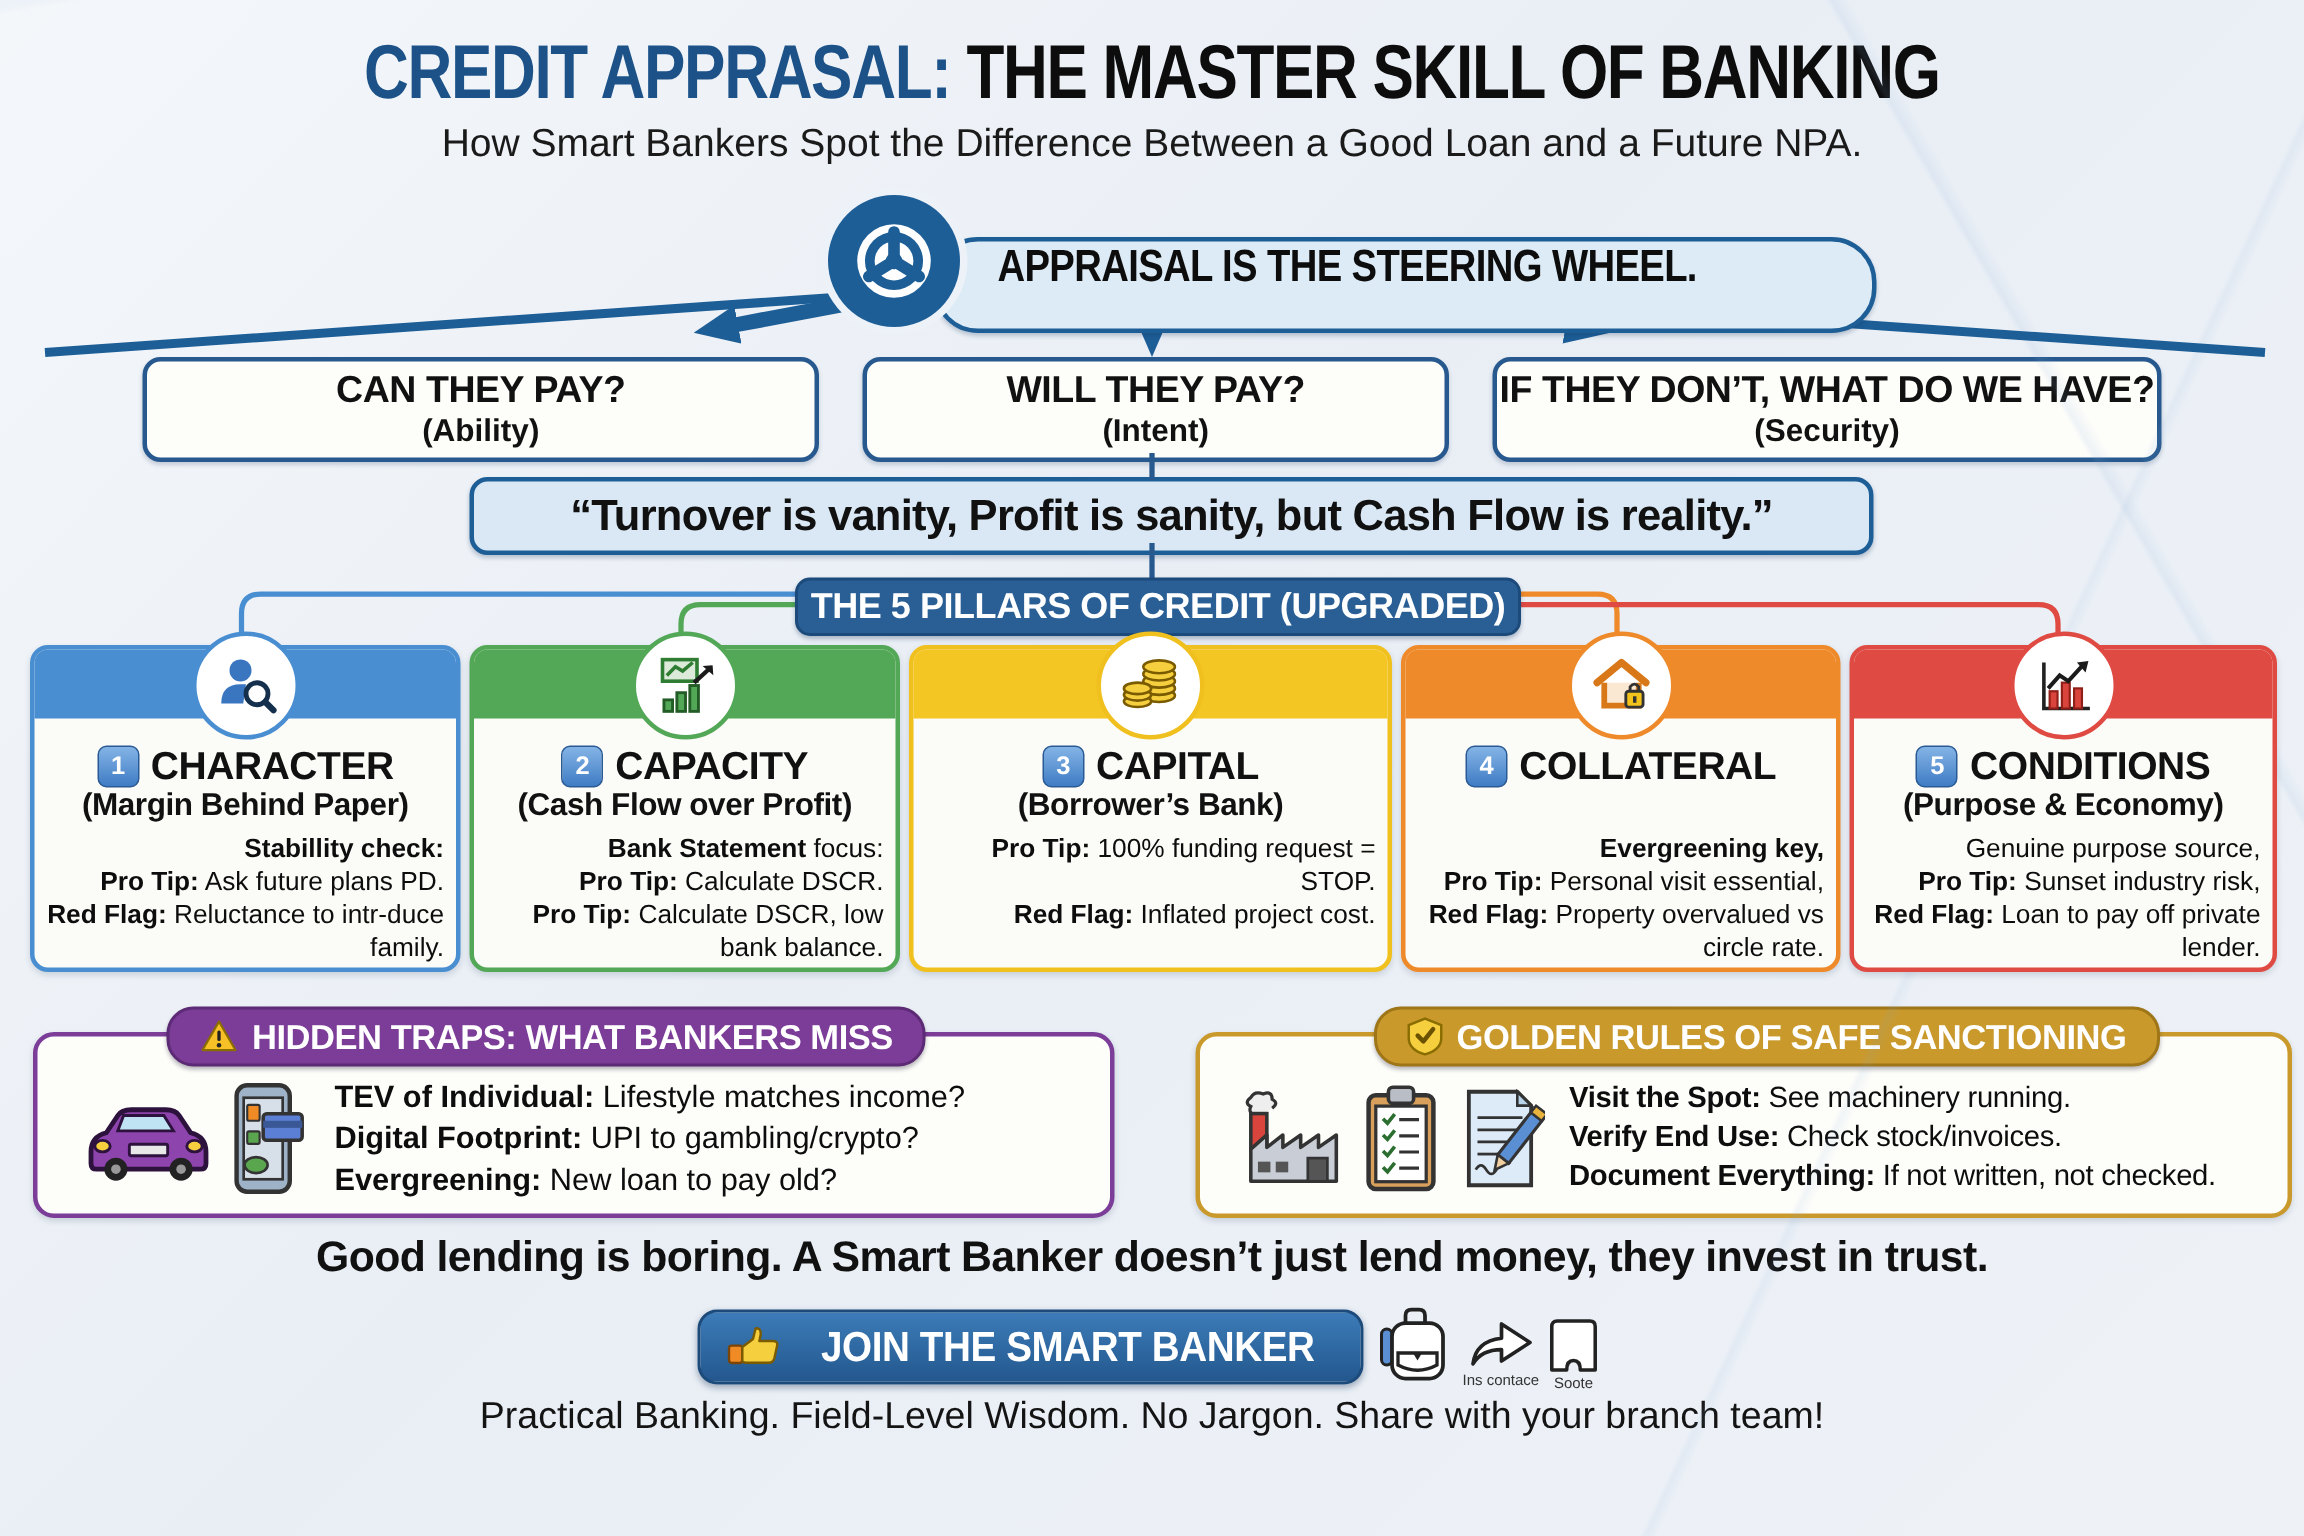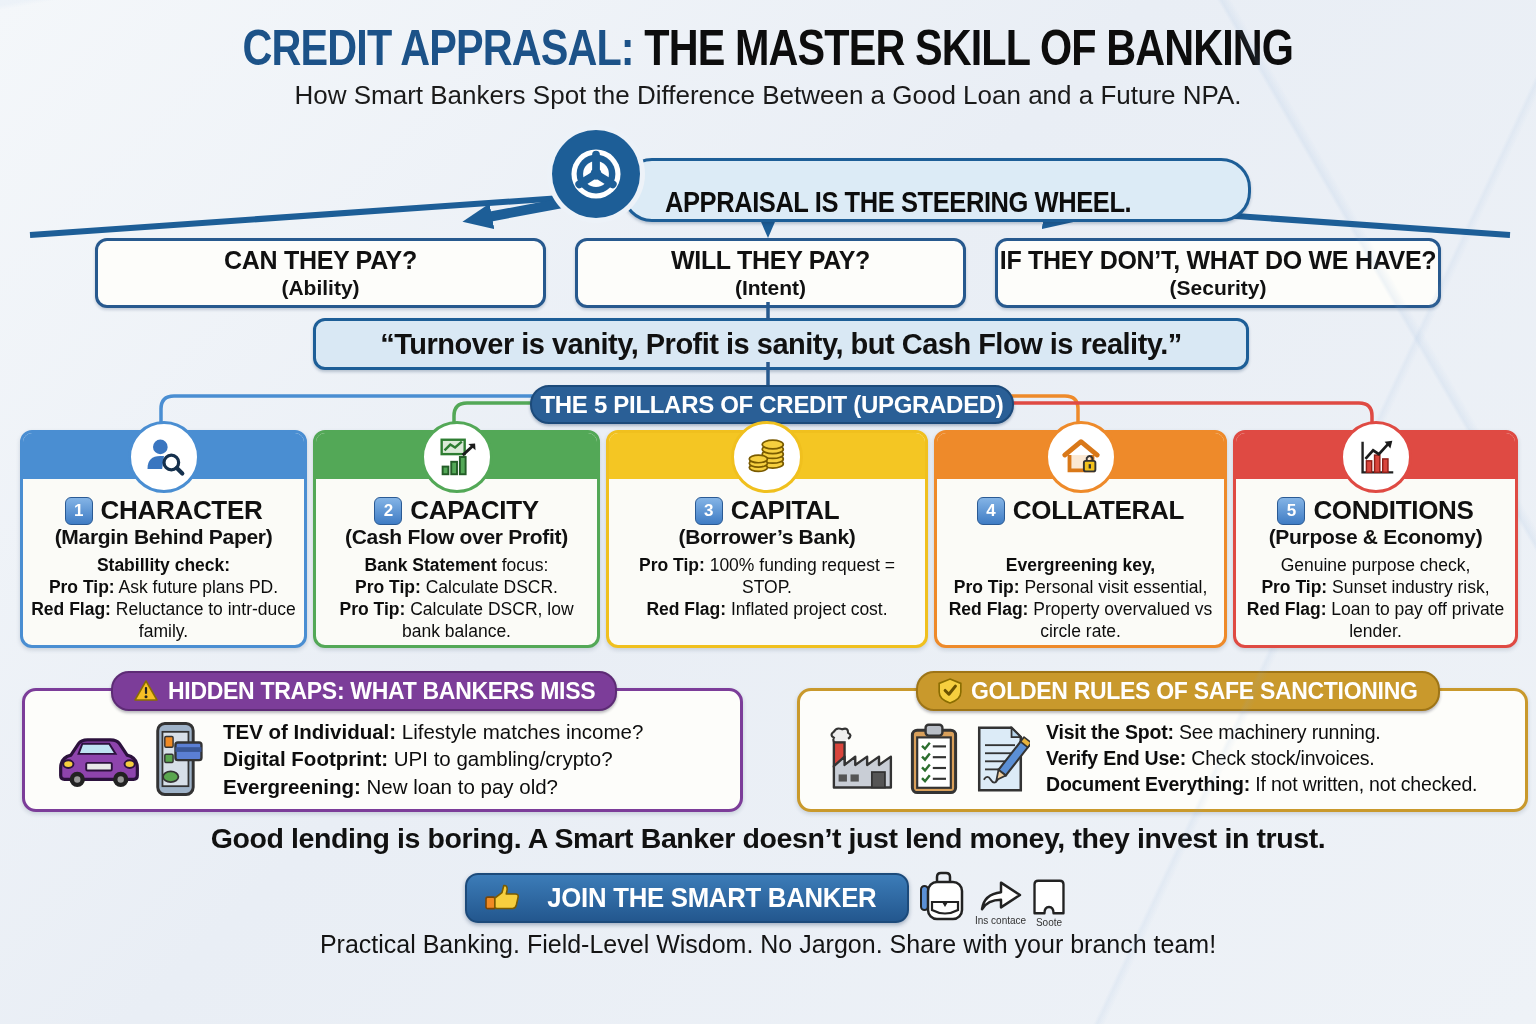--- a/index.html
+++ b/index.html
@@ -18,37 +18,37 @@
   .abs{position:absolute;}
   
   .title{left:0;top:20px;width:1536px;text-align:center;font-weight:bold;font-size:47px;letter-spacing:-1px;white-space:nowrap;}
   .title .inner{display:inline-block;transform:scaleX(.88) scaleY(1.08);transform-origin:center;}
   .title .hl{color:#1c5288;}
   .title .rest{color:#0d0d0d;}
   .subtitle{left:0;top:80px;width:1536px;text-align:center;font-size:26px;color:#1a1a1a;}
   
   .steering{left:552px;top:126px;display:flex;align-items:center;}
   .wheel-disc{width:88px;height:88px;border-radius:50%;background:#1d5e97;display:flex;align-items:center;justify-content:center;z-index:2;box-shadow:0 0 0 5px #edf2f8;}
-  .steer-pill{margin-left:-18px;height:58px;background:#dcebf6;border:3px solid #1d5e97;border-radius:30px;display:flex;align-items:flex-end;padding:0 34px 0 40px;box-shadow:0 2px 3px rgba(20,50,90,.25);margin-top:32px;}
+  .steer-pill{margin-left:-18px;height:58px;background:#dcebf6;border:3px solid #1d5e97;border-radius:30px;display:flex;align-items:flex-start;padding:0 34px 0 40px;box-shadow:0 2px 3px rgba(20,50,90,.25);margin-top:32px;}
   .steer-pill .txt{font-size:30px;font-weight:bold;color:#0d0d0d;display:inline-block;transform:scaleX(.85);transform-origin:left center;white-space:nowrap;letter-spacing:-.5px;}
   
   .qbox{height:64px;background:#fdfdfa;border:3px solid #27598e;border-radius:12px;display:flex;flex-direction:column;align-items:center;justify-content:center;box-shadow:0 2px 3px rgba(20,50,90,.2);}
   .qbox .qt{font-size:25px;font-weight:bold;letter-spacing:-.3px;}
   .qbox .qs{font-size:21px;font-weight:600;margin-top:1px;}
   
   .quote{left:313px;top:318px;width:930px;height:46px;background:#d9e8f4;border:3px solid #1d5e97;border-radius:12px;display:flex;align-items:center;justify-content:center;font-size:29px;font-weight:bold;letter-spacing:-.5px;box-shadow:0 2px 3px rgba(20,50,90,.25);}
   
   .pillars-header{left:530px;top:385px;width:480px;height:35px;background:#2a5f96;border:2px solid #1c4a7a;border-radius:10px;display:flex;align-items:center;justify-content:center;color:#fff;font-size:24px;font-weight:bold;letter-spacing:-.3px;box-shadow:0 2px 3px rgba(20,50,90,.3);}
   .card{top:430px;height:212px;background:#fbfbf7;border-radius:12px;box-shadow:0 2px 4px rgba(40,60,90,.18);}
   .card .band{position:absolute;left:0;top:0;right:0;height:46px;border-radius:9px 9px 0 0;}
   .card .icirc{position:absolute;left:50%;top:-12px;transform:translateX(-50%);width:66px;height:66px;background:#fff;border-radius:50%;display:flex;align-items:center;justify-content:center;z-index:2;}
   .card .ctitle{position:absolute;left:0;right:0;top:62px;text-align:center;font-size:26px;font-weight:bold;letter-spacing:-.3px;display:flex;align-items:center;justify-content:center;gap:8px;}
   .badge{display:inline-flex;width:26px;height:26px;border-radius:6px;background:linear-gradient(#84b4e6,#3f7cc4);border:1px solid #2a5a94;color:#fff;font-size:17px;font-weight:bold;align-items:center;justify-content:center;}
   .card .csub{position:absolute;left:0;right:0;top:92px;text-align:center;font-size:21px;font-weight:bold;letter-spacing:-.3px;}
-  .card .clines{position:absolute;left:8px;right:8px;top:122px;text-align:center;font-size:17.5px;line-height:1.25;color:#0d0d0d;}
+  .card .clines{position:absolute;left:8px;right:8px;top:122px;text-align:right;font-size:17.5px;line-height:1.25;color:#0d0d0d;}
   .card .clines b{font-weight:bold;}
   .c1{left:20px;width:281px;border:3px solid #4a8ed2;}  .c1 .band{background:#4a8ed2;} .c1 .icirc{border:3px solid #4a8ed2;}
   .c2{left:313px;width:281px;border:3px solid #53a857;} .c2 .band{background:#53a857;} .c2 .icirc{border:3px solid #53a857;}
   .c3{left:606px;width:316px;border:3px solid #f0c01e;} .c3 .band{background:#f4c623;} .c3 .icirc{border:3px solid #f0c01e;}
   .c4{left:934px;width:287px;border:3px solid #ee8a2a;} .c4 .band{background:#ee8a2a;} .c4 .icirc{border:3px solid #ee8a2a;}
   .c5{left:1233px;width:279px;border:3px solid #df4a43;} .c5 .band{background:#df4a43;} .c5 .icirc{border:3px solid #df4a43;}
   
   .bigbox{top:688px;height:118px;background:#fdfdfa;border-radius:14px;box-shadow:0 2px 4px rgba(40,60,90,.18);}
   .traps{left:22px;width:715px;border:3px solid #7c3d99;}
   .rules{left:797px;width:725px;border:3px solid #c9992c;}
@@ -127,21 +127,21 @@
     <div class="qt">WILL THEY PAY?</div>
     <div class="qs">(Intent)</div>
   </div>
   <div class="abs qbox" style="left:995px;top:238px;width:440px;">
     <div class="qt">IF THEY DON’T, WHAT DO WE HAVE?</div>
     <div class="qs">(Security)</div>
   </div>
 
   <div class="abs quote">“Turnover is vanity, Profit is sanity, but Cash Flow is reality.”</div>
 
-  <div class="abs pillars-header" style="z-index:2;border-radius:19px;">THE 5 PILLARS OF CREDIT (UPGRADED)</div>
+  <div class="abs pillars-header" style="z-index:2;">THE 5 PILLARS OF CREDIT (UPGRADED)</div>
 
   <div class="abs card c1" style="z-index:2;">
     <div class="band"></div>
     <div class="icirc">
       <svg width="44" height="44" viewBox="0 0 48 48">
         <circle cx="20" cy="13" r="8" fill="#3a76c0"></circle>
         <path d="M6 37 Q6 23 20 23 L24 23 L22 37 Z" fill="#3a76c0"></path>
         <circle cx="32" cy="30" r="8" fill="#ffffff" stroke="#15304d" stroke-width="3.5"></circle>
         <line x1="38" y1="36" x2="44" y2="42" stroke="#15304d" stroke-width="4.5" stroke-linecap="round"></line>
       </svg>
@@ -243,21 +243,21 @@
         <path d="M13 26 L21 17 L27 21 L37 10" stroke="#1b1b1b" stroke-width="2.8" fill="none"></path>
         <path d="M33 8 L41 7 L39 15 Z" fill="#1b1b1b"></path>
       </svg>
     </div>
     <div class="ctitle">
       <span class="badge">5</span>
       <span>CONDITIONS</span>
     </div>
     <div class="csub">(Purpose &amp; Economy)</div>
     <div class="clines">
-      <div><b></b><span>Genuine purpose check,</span></div>
+      <div><b></b><span>Genuine purpose source,</span></div>
       <div><b>Pro Tip:</b><span> Sunset industry risk,</span></div>
       <div><b>Red Flag:</b><span> Loan to pay off private lender.</span></div>
     </div>
   </div>
 
   <div class="abs bigbox traps">
     <div class="boxhead">
       <span>
         <svg width="26" height="24" viewBox="0 0 24 24">
           <path d="M12 2 L23 21 H1 Z" fill="#f6c026" stroke="#8a6d00" stroke-width="1.5" stroke-linejoin="round"></path>

